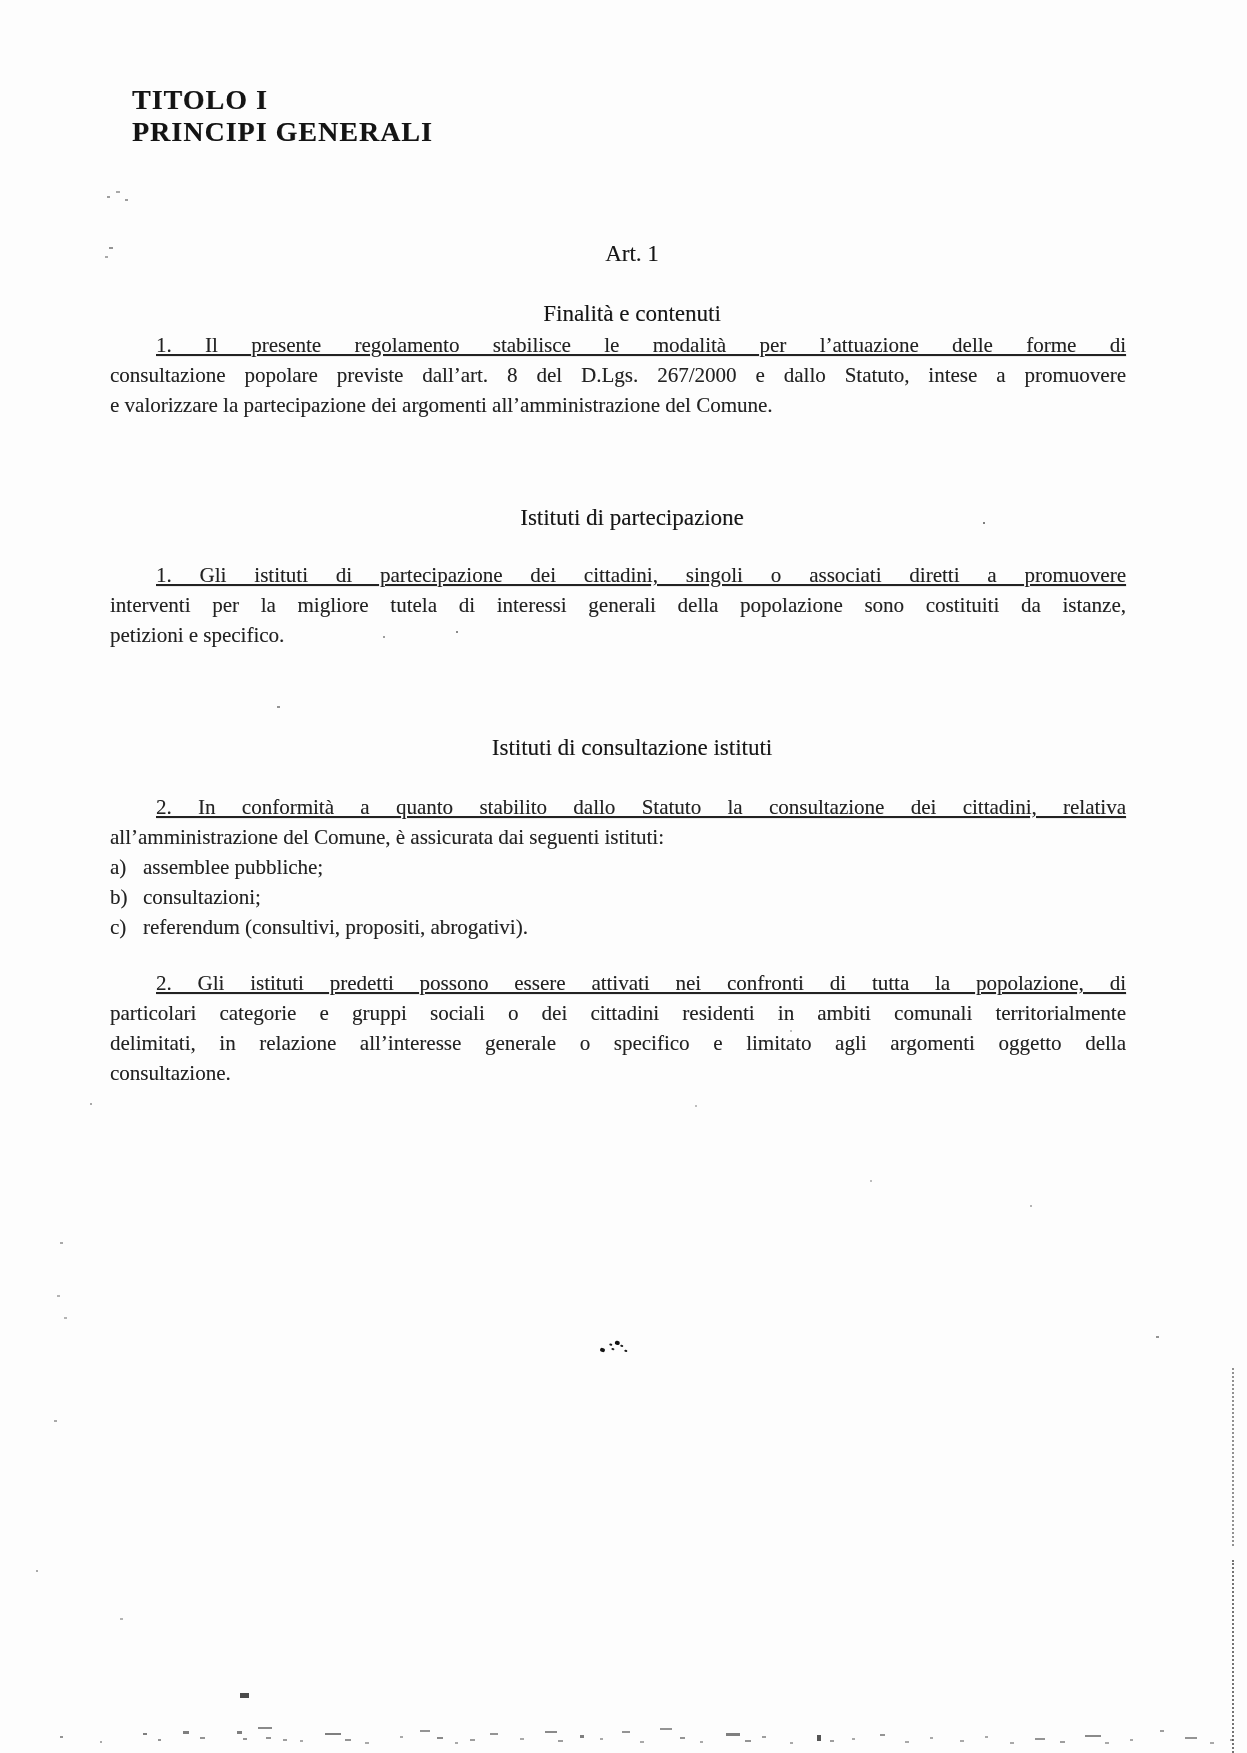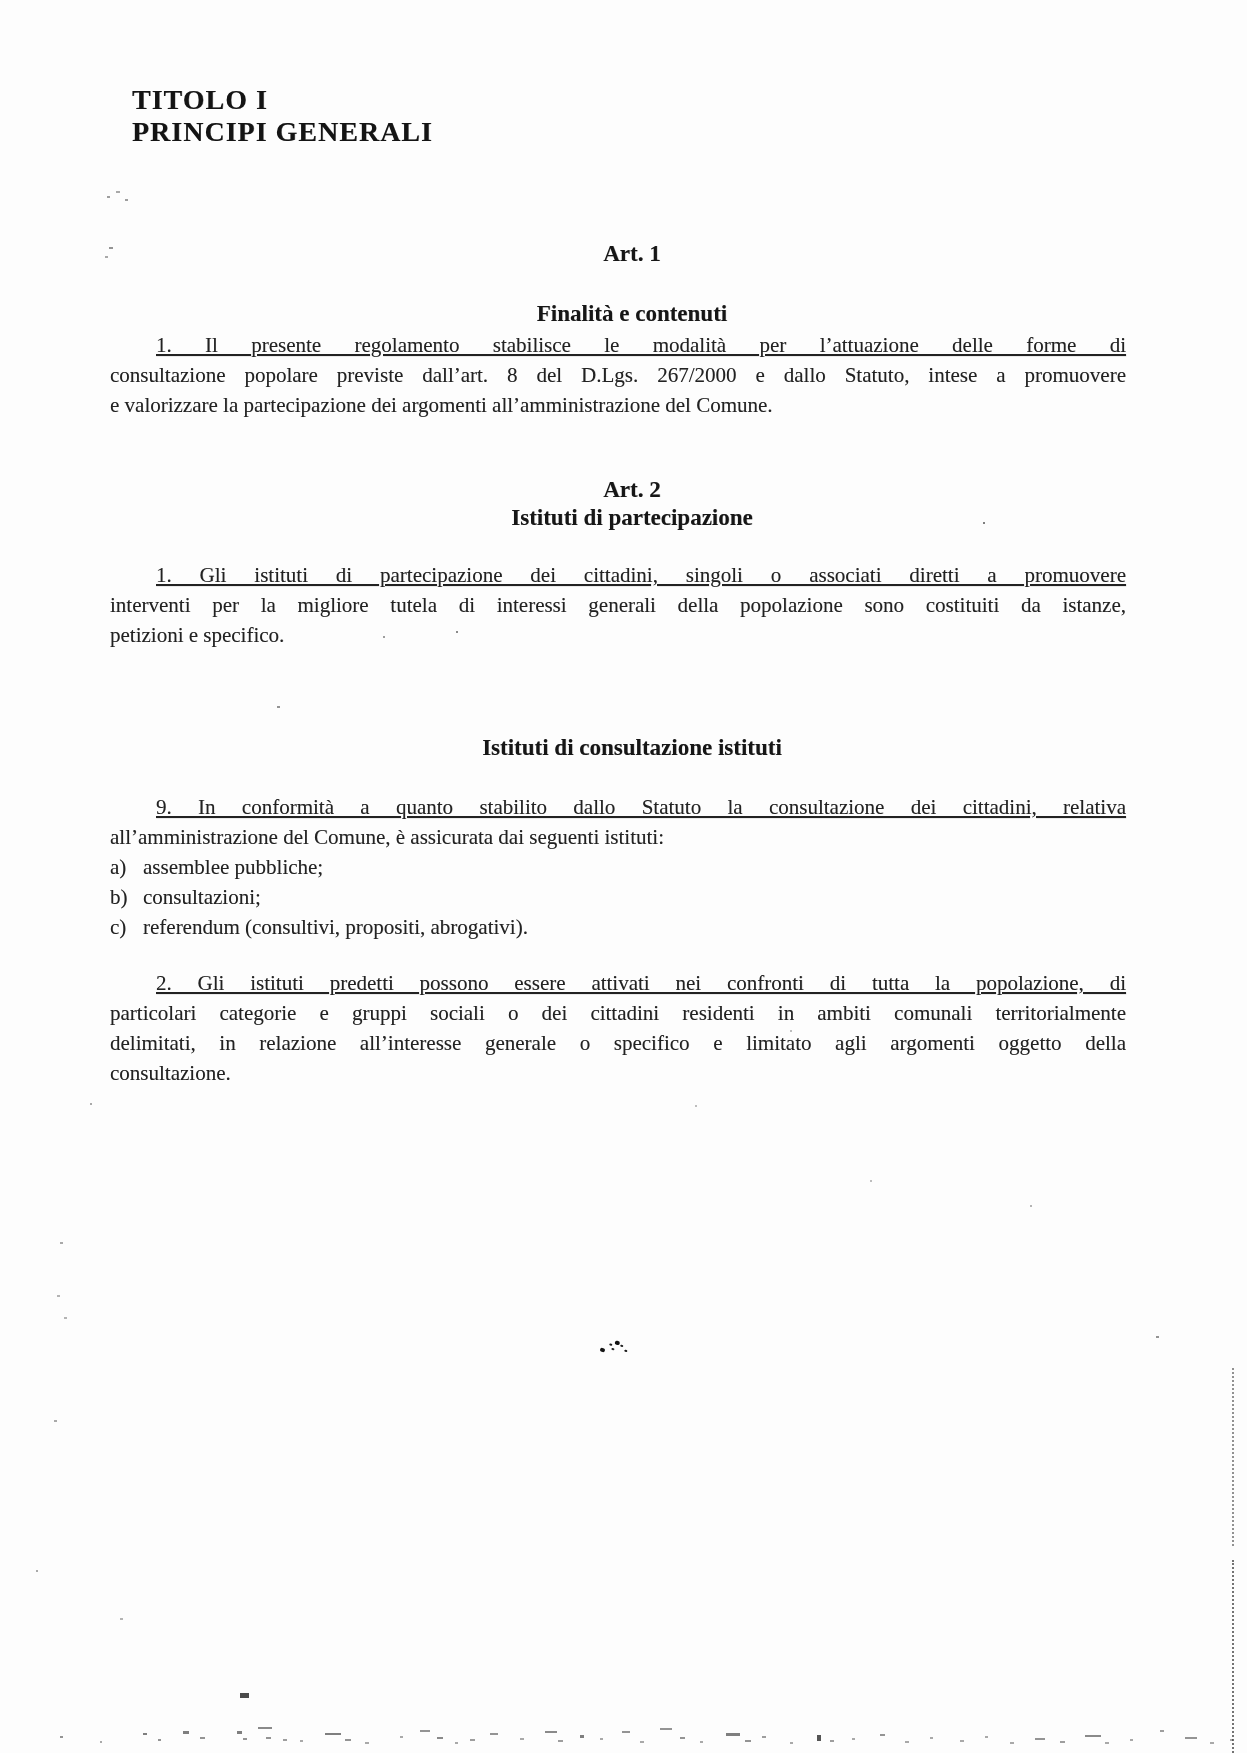--- a/index.html
+++ b/index.html
@@ -27,21 +27,21 @@
     font-weight: bold;
     font-size: 28px;
     line-height: 32px;
     color: #141414;
     letter-spacing: 1px;
     text-shadow: 0.4px 0.4px 0 rgba(20,20,20,0.4);
   }
   .art-head {
     text-align: center;
     padding-left: 14px;
-    font-weight: bold;
+    font-weight: normal;
     font-size: 23px;
     line-height: 28px;
     color: #161616;
     text-shadow: 0.4px 0.4px 0 rgba(20,20,20,0.35);
   }
   .body-text {
     font-size: 21px;
     line-height: 30px;
     color: #222;
     text-shadow: 0.3px 0.3px 0 rgba(34,34,34,0.3);
@@ -122,31 +122,30 @@
   </div>
 
   <div id="a1-head" class="block art-head">Art. 1</div>
   <div id="a1-sub" class="block art-head">Finalità e contenuti</div>
   <div id="a1-p1" class="block body-text">
     <div class="jline indent">1. Il presente regolamento stabilisce le modalità per l’attuazione delle forme di</div>
     <div class="jline">consultazione popolare previste dall’art. 8 del D.Lgs. 267/2000 e dallo Statuto, intese a promuovere</div>
     <div class="jline last">e valorizzare la partecipazione dei argomenti all’amministrazione del Comune.</div>
   </div>
 
-  <div id="a2-head" class="block art-head">Art. 2</div>
   <div id="a2-sub" class="block art-head">Istituti di partecipazione</div>
   <div id="a2-p1" class="block body-text">
     <div class="jline indent">1. Gli istituti di partecipazione dei cittadini, singoli o associati diretti a promuovere</div>
     <div class="jline">interventi per la migliore tutela di interessi generali della popolazione sono costituiti da istanze,</div>
     <div class="jline last">petizioni e specifico.</div>
   </div>
 
   <div id="a3-sub" class="block art-head">Istituti di consultazione istituti</div>
   <div id="a3-p1" class="block body-text">
-    <div class="jline indent">9. In conformità a quanto stabilito dallo Statuto la consultazione dei cittadini, relativa</div>
+    <div class="jline indent">2. In conformità a quanto stabilito dallo Statuto la consultazione dei cittadini, relativa</div>
     <div class="jline last">all’amministrazione del Comune, è assicurata dai seguenti istituti:</div>
   </div>
   <div id="a3-list" class="block body-text">
     <div class="list-row">
       <span class="list-marker">a)</span>
       <span class="list-text">assemblee pubbliche;</span>
     </div>
     <div class="list-row">
       <span class="list-marker">b)</span>
       <span class="list-text">consultazioni;</span>

